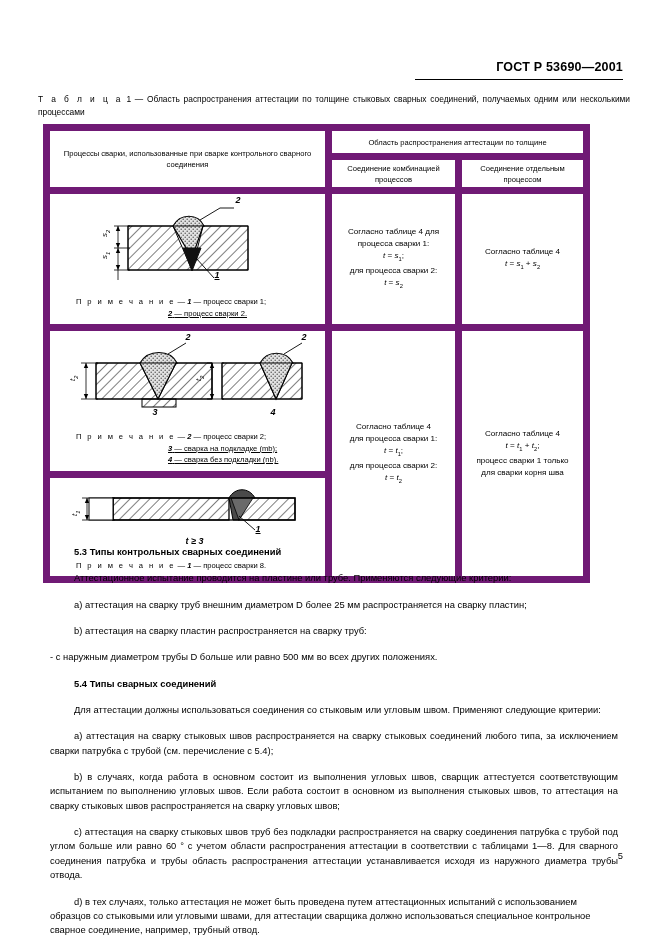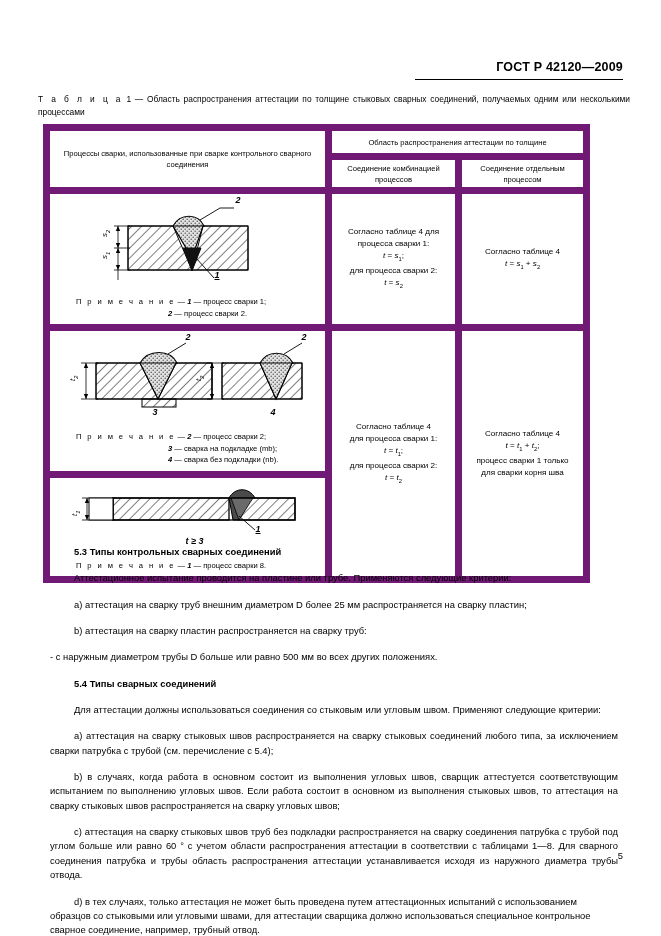--- a/index.html
+++ b/index.html
@@ -83,21 +83,21 @@
     padding: 0;
   }
   .note {
     font-size: 7.6px;
     line-height: 11.5px;
     padding: 0 0 5px 0;
     margin-top: 12px;
   }
   .note-lbl { letter-spacing: 1.9px; }
   .note i { font-style: italic; font-weight: bold; }
-  .note-ind { padding-left: 118px; }
+  .note-ind { padding-left: 118px; text-decoration: underline; }
 
   
   .fig { position: relative; margin: 0 auto; }
   .figlabel {
     position: absolute;
     font-style: italic;
     font-weight: bold;
     font-size: 9px;
   }
   .dimlabel {
@@ -126,21 +126,21 @@
     width: 623px;
     text-align: right;
     font-size: 9.4px;
   }
 </style>
 </head>
 <body>
 
 <div class="page">
 
-  <div class="doc-header">ГОСТ Р 42120—2009</div>
+  <div class="doc-header">ГОСТ Р 53690—2001</div>
   <div class="header-rule"></div>
 
   <div class="table-caption">
     <span class="sp">Т а б л и ц а</span>
     <span>1</span>
     <span>—</span>
     <span>Область распространения аттестации по толщине стыковых сварных соединений, получаемых одним или несколькими процессами</span>
   </div>
 
   <table class="tbl">

